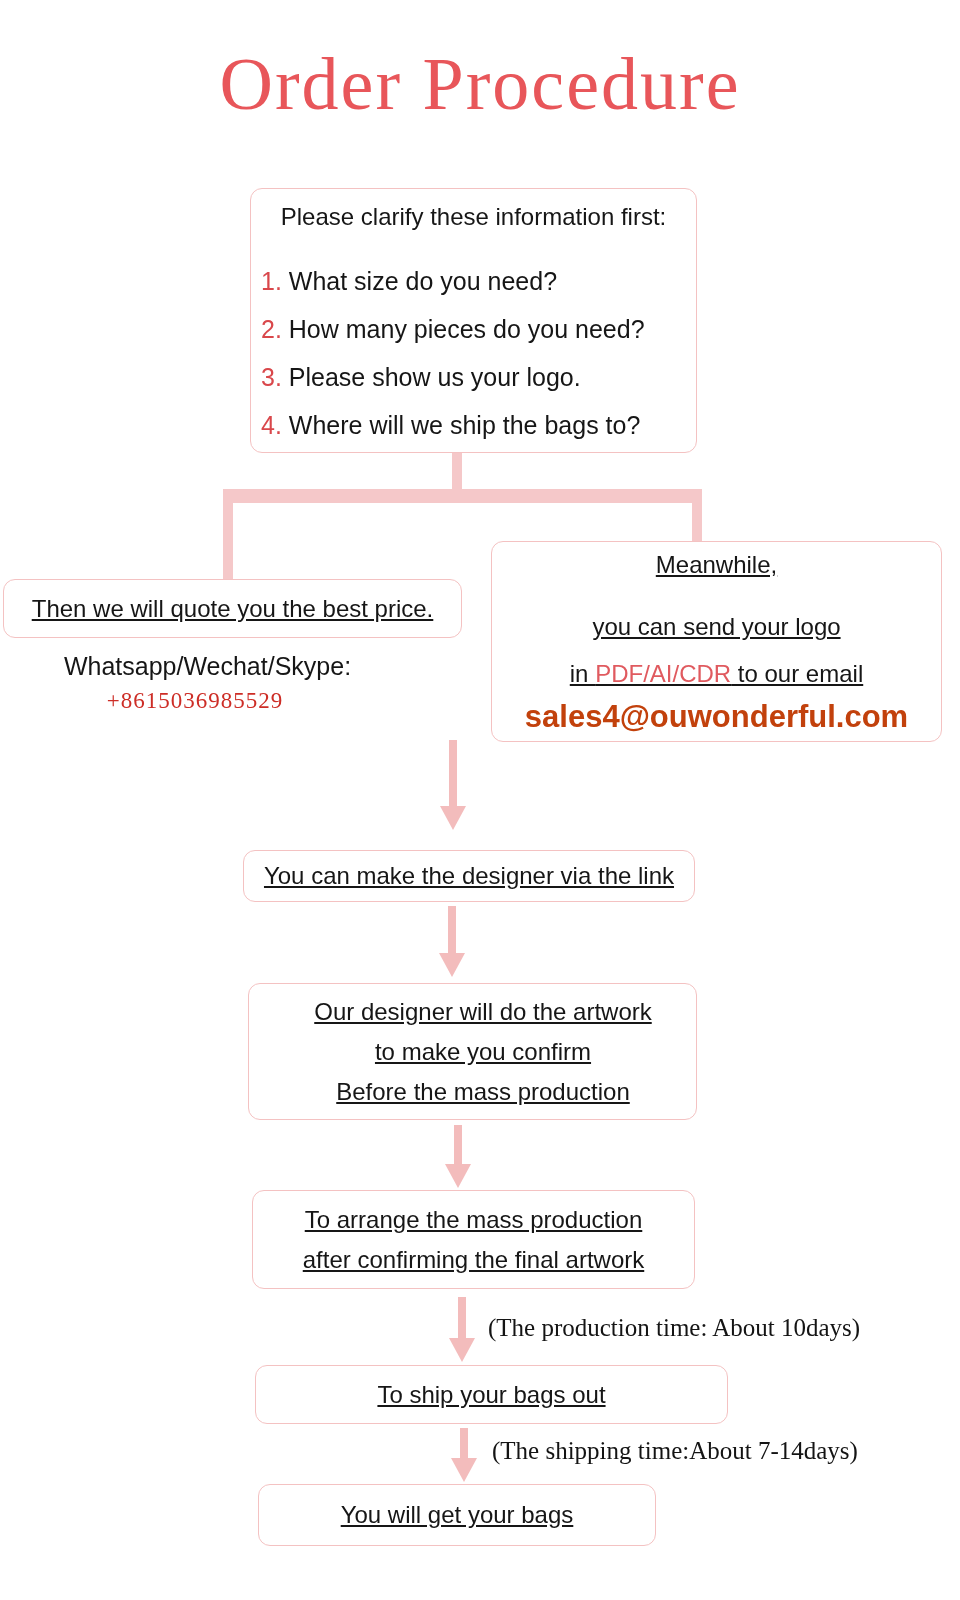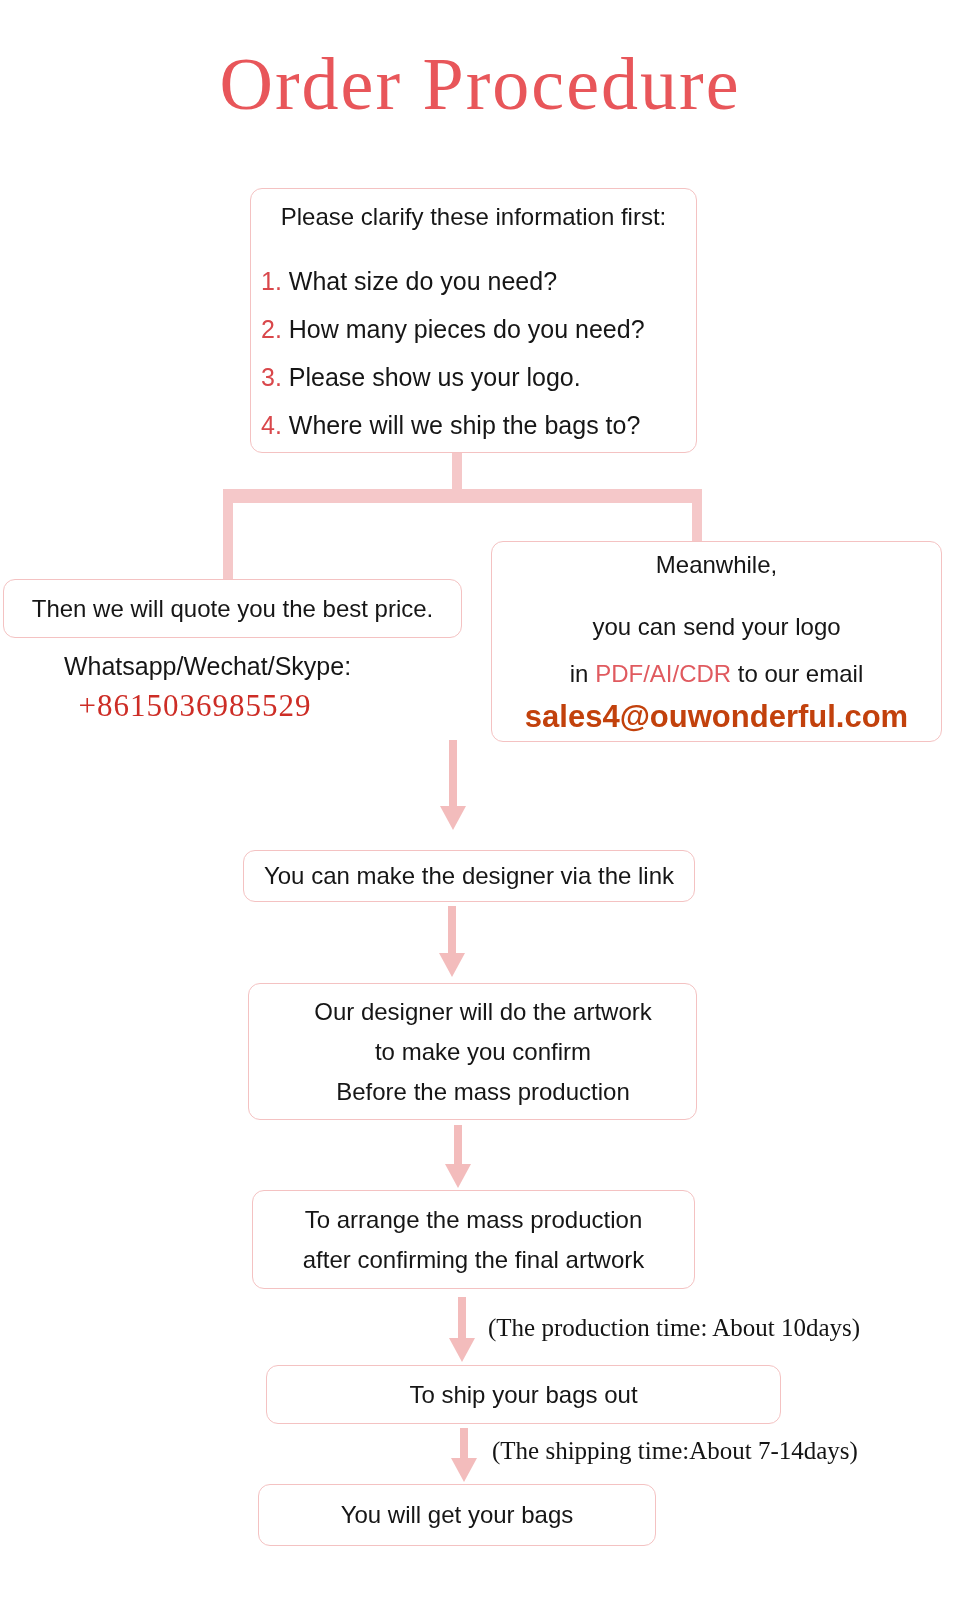--- a/index.html
+++ b/index.html
@@ -10,40 +10,40 @@
   .title{
     position:absolute;left:0;right:0;top:42px;text-align:center;
     font-family:"Liberation Serif",serif;font-size:74px;font-weight:400;
     color:#e8565a;letter-spacing:2px;white-space:nowrap;
   }
   .box{
     position:absolute;background:#ffffff;border:1.5px solid #f4c2c2;
     border-radius:12px;box-sizing:border-box;display:flex;flex-direction:column;
     align-items:center;justify-content:center;text-align:center;
   }
-  .box .ln{font-size:24px;line-height:40px;white-space:nowrap;}
+  .box .ln{font-size:24px;line-height:40px;white-space:nowrap;text-decoration:underline;}
   .clarify{align-items:stretch;justify-content:flex-start;padding:14px 0 0 0;}
   .clarify-heading{font-size:24px;line-height:28px;text-align:center;white-space:nowrap;}
   .clarify-items{padding-left:10px;text-align:left;}
   .clarify-item{font-size:25px;line-height:28px;margin-top:20px;white-space:nowrap;}
   .num{color:#d9474b;}
   .conn{position:absolute;background:#f5c8c9;}
   .shaft{position:absolute;background:#f3bcbc;}
   .head{
     position:absolute;width:0;height:0;
     border-left:13px solid transparent;border-right:13px solid transparent;
     border-top:24px solid #f3bcbc;
   }
   .contact-label{
     position:absolute;left:0;top:652px;width:415px;text-align:center;
     font-size:25px;white-space:nowrap;
   }
   .phone{
     position:absolute;left:0;top:688px;width:390px;text-align:center;
-    font-family:"Liberation Serif",serif;font-size:31px;color:#cd2d26;
+    font-family:"Liberation Serif",serif;font-size:23px;color:#cd2d26;
     letter-spacing:1px;white-space:nowrap;
   }
   .logo-box .ln{line-height:30px;}
   .logo-line1{margin-top:2px;}
   .logo-line2{margin-top:32px;}
   .logo-line3{margin-top:17px;}
   .red-formats{color:#e05a5f;}
   .email{
     font-size:31px;font-weight:700;color:#c2410c;line-height:36px;
     margin-top:10px;white-space:nowrap;
@@ -109,21 +109,21 @@
 
   <div class="box" style="left:252px;top:1190px;width:443px;height:99px;">
     <div class="ln">To arrange the mass production</div>
     <div class="ln">after confirming the final artwork</div>
   </div>
 
   <div class="shaft" style="left:458px;top:1297px;width:8px;height:44px;"></div>
   <div class="head" style="left:449px;top:1338px;"></div>
   <div class="note" style="left:488px;top:1314px;">(The production time: About 10days)</div>
 
-  <div class="box" style="left:255px;top:1365px;width:515px;height:59px;margin-left:11px;">
+  <div class="box" style="left:255px;top:1365px;width:473px;height:59px;">
     <div class="ln">To ship your bags out</div>
   </div>
 
   <div class="shaft" style="left:460px;top:1428px;width:8px;height:34px;"></div>
   <div class="head" style="left:451px;top:1458px;"></div>
   <div class="note" style="left:492px;top:1437px;">(The shipping time:About 7-14days)</div>
 
   <div class="box" style="left:258px;top:1484px;width:398px;height:62px;">
     <div class="ln">You will get your bags</div>
   </div>

